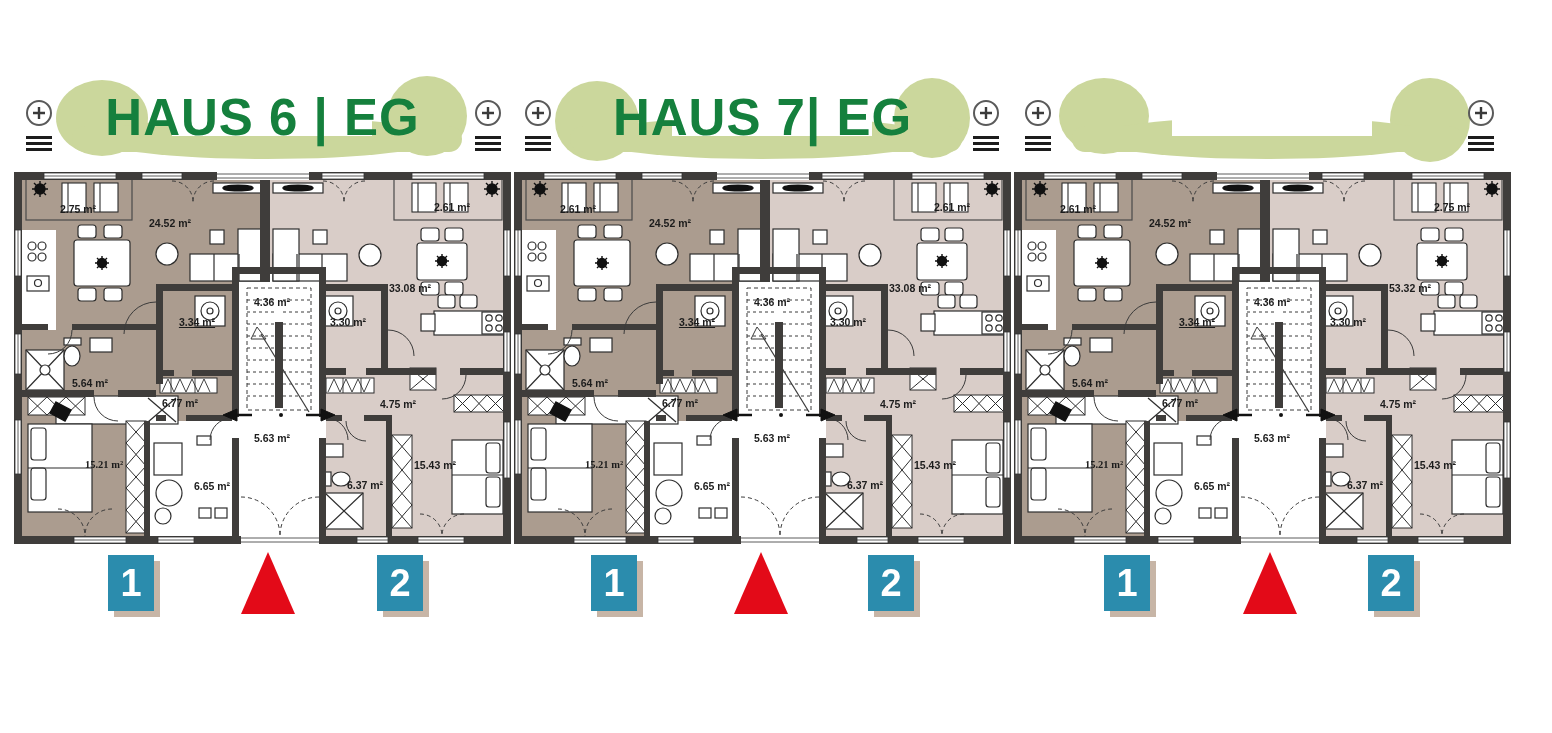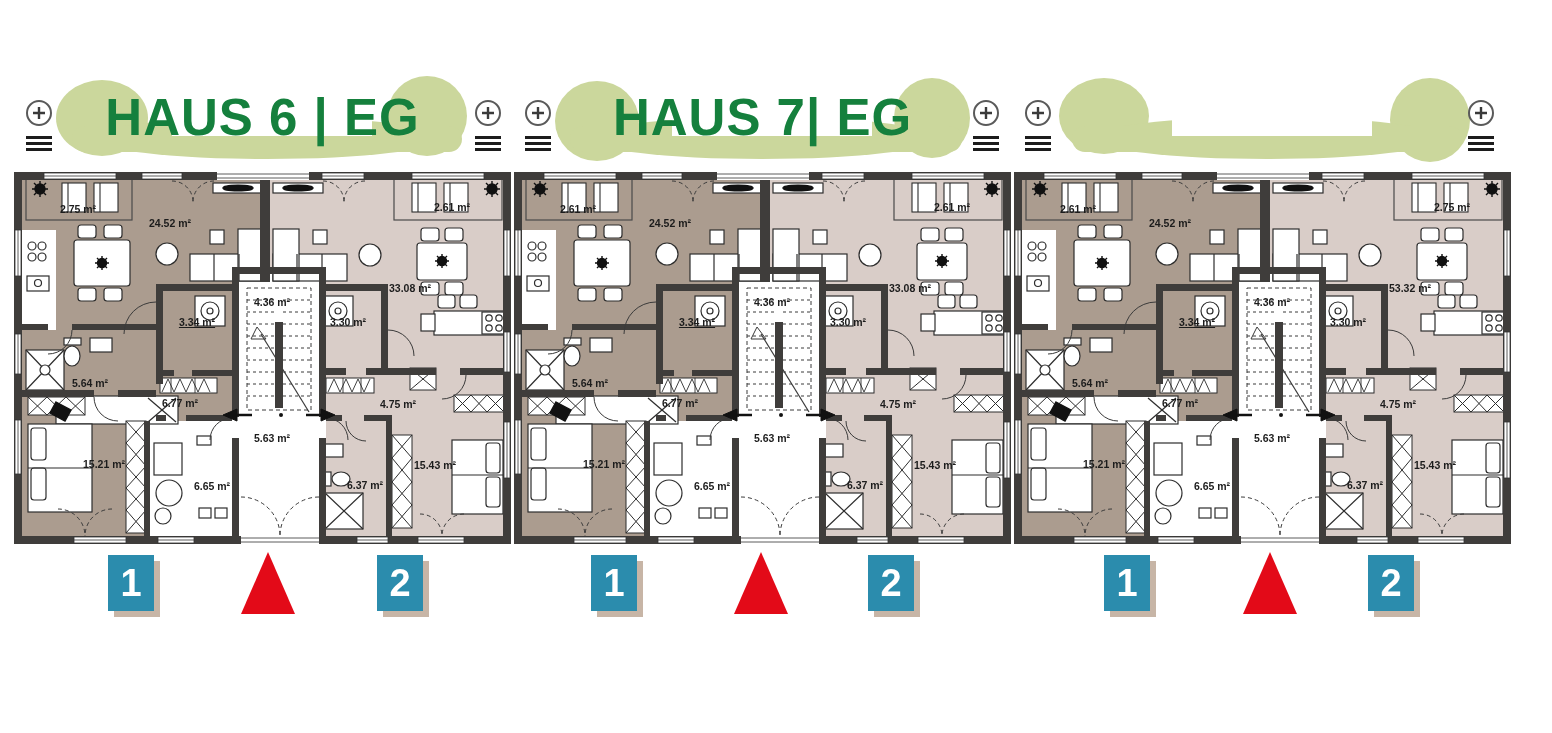--- a/index.html
+++ b/index.html
@@ -27,21 +27,21 @@
   .lp-living-l{left:156px;top:51px;}
   .lp-balcony-r{left:438px;top:35px;}
   .lp-living-r{left:396px;top:116px;}
   .lp-utility-l{left:183px;top:150px;text-decoration:underline;}
   .lp-stairs{left:258px;top:130px;}
   .lp-utility-r{left:334px;top:150px;}
   .lp-bath-l{left:76px;top:196px;margin-top:15px;}
   .lp-hall-l{left:166px;top:231px;}
   .lp-hall-r{left:384px;top:232px;}
   .lp-entry{left:258px;top:266px;}
-  .lp-bed-l{left:90px;top:292px;}
+  .lp-bed-l{left:90px;top:292px;font-family:Liberation Serif, serif;}
   .lp-child{left:186px;top:314px;margin-left:12px;}
   .lp-bath-r{left:351px;top:313px;}
   .lp-bed-r{left:421px;top:293px;}
 
   
   .badge{position:absolute;top:555px;width:46px;height:56px;background:#2b8cad;
          box-shadow:6px 6px 0 #c7b5a6;color:#fff;text-align:center;
          font-size:38px;line-height:56px;font-weight:bold;}
   .tri{position:absolute;top:552px;width:0;height:0;
        border-left:27px solid transparent;border-right:27px solid transparent;

